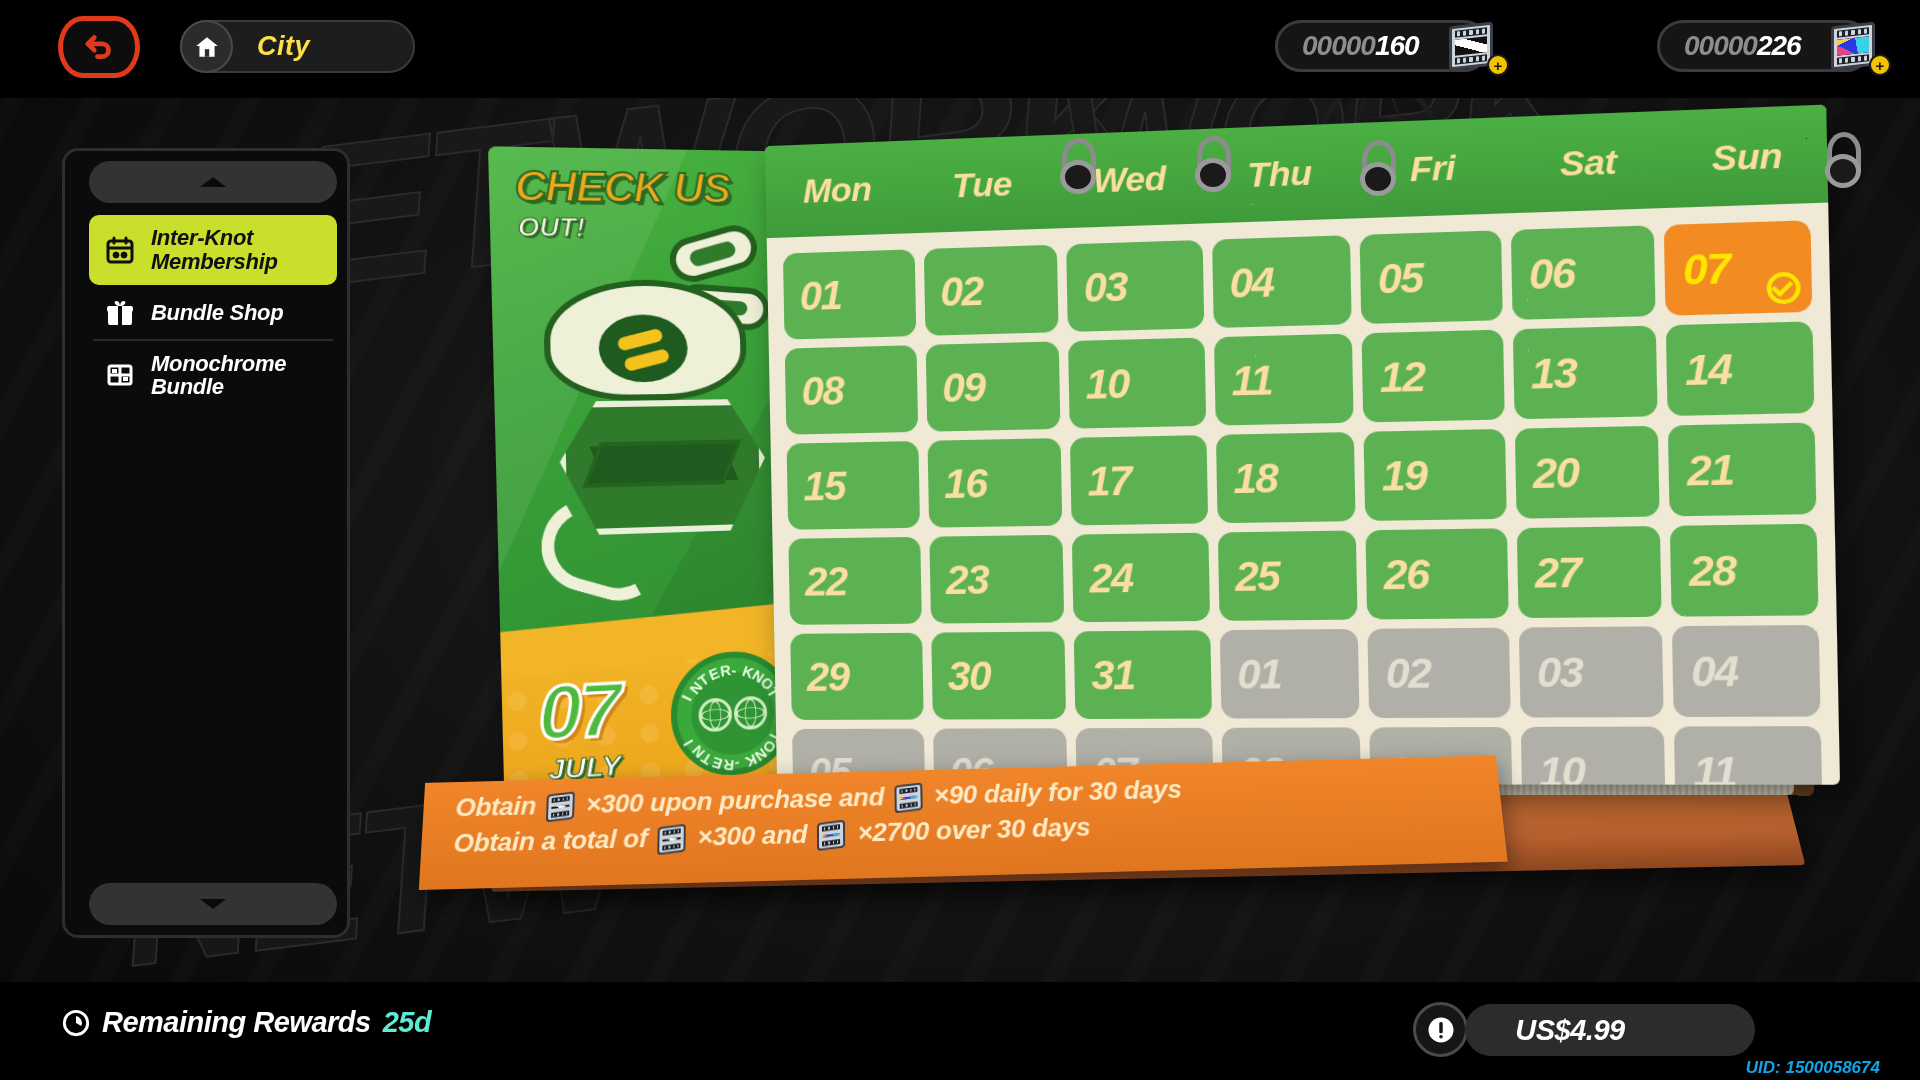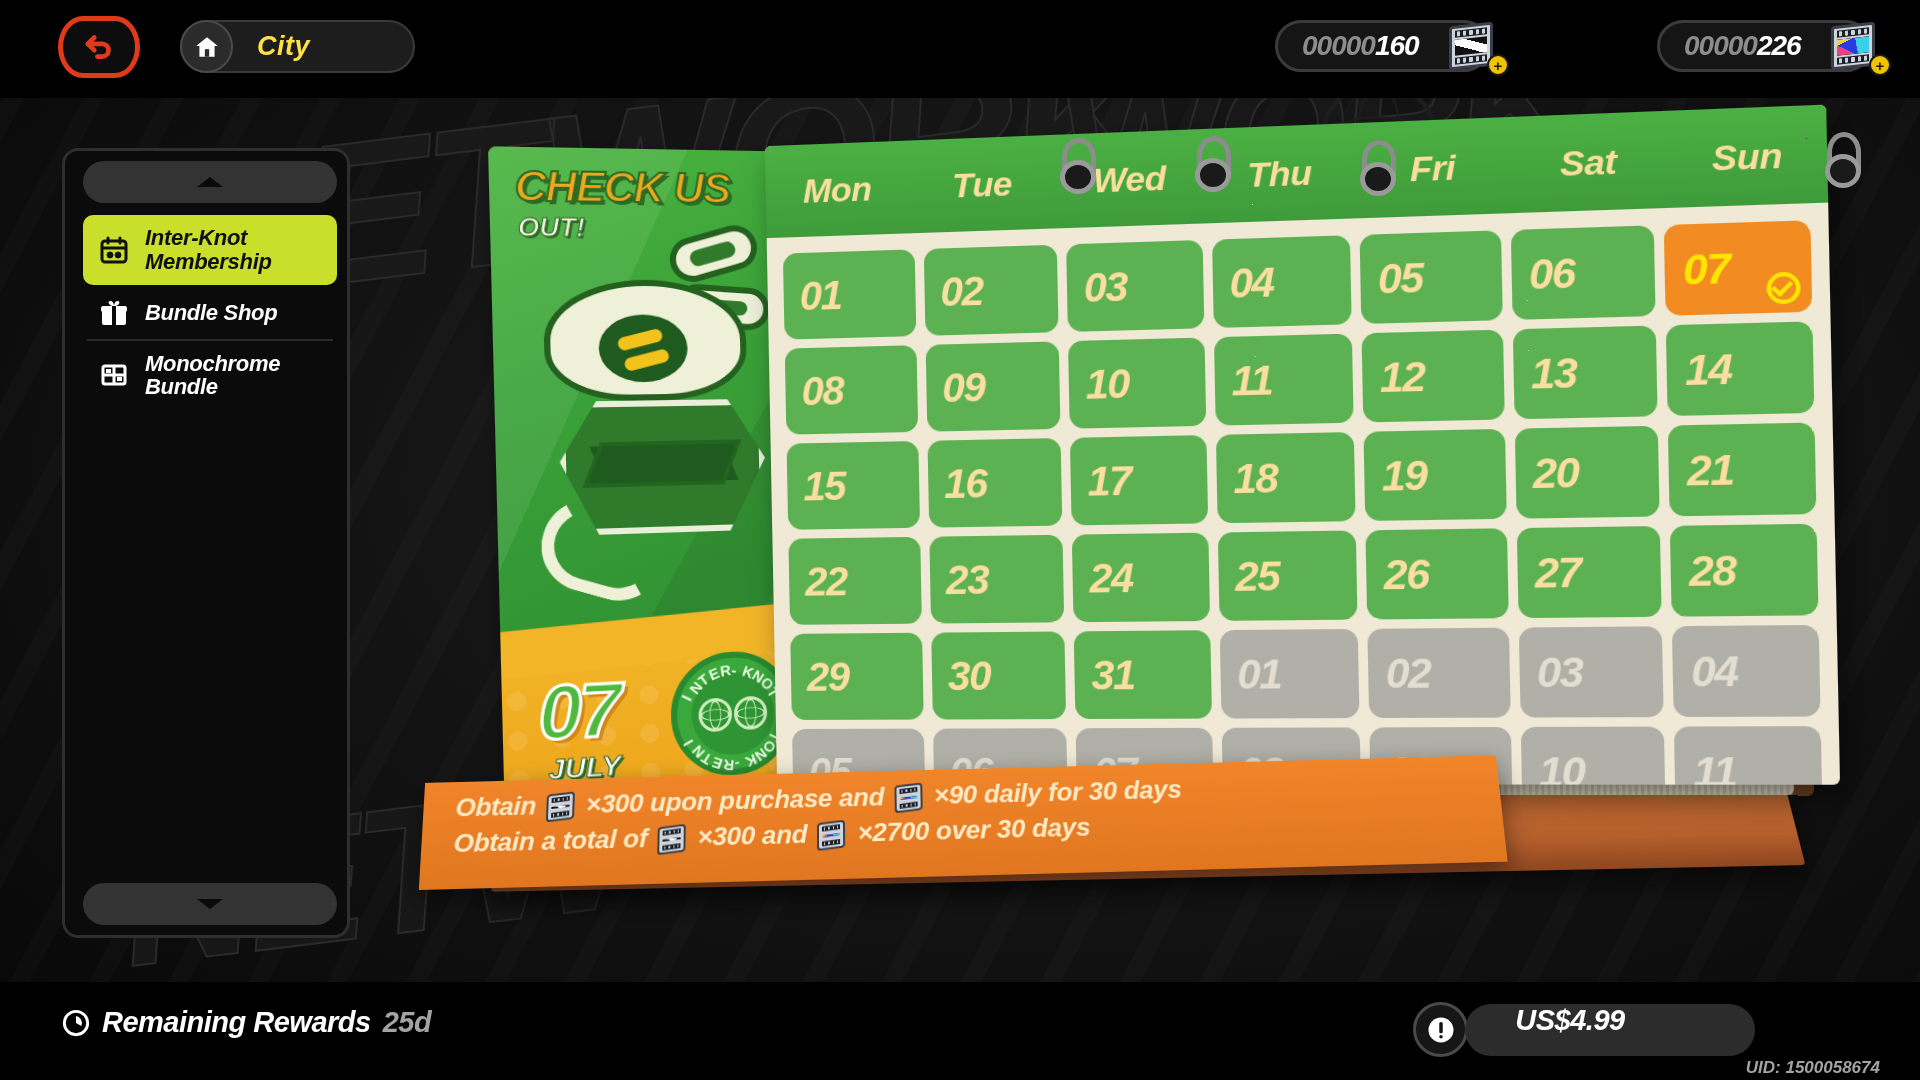--- a/index.html
+++ b/index.html
@@ -152,21 +152,21 @@
 
   
   .sidebar {
     position:absolute; left:62px; top:148px;
     width: 288px; height: 790px;
     background:#0b0b0b;
     border: 3px solid #2e2e2e;
     border-radius: 16px;
     z-index: 20;
     display:flex; flex-direction:column;
-    padding: 10px 10px 10px 18px;
+    padding: 10px 10px 10px 24px;
   }
   .scroll-arrow {
     height: 42px; flex:0 0 auto;
     background:#333333; border-radius: 21px;
     display:flex; align-items:center; justify-content:center;
     cursor:pointer;
   }
   .scroll-arrow svg { width:34px; height:20px; }
   .menu { flex:1 1 auto; padding-top: 12px; }
   .menu-item {
@@ -440,52 +440,52 @@
   .bottombar {
     position:absolute; left:0; right:0; bottom:0; height: 98px;
     background:#000; z-index:30;
   }
   .remaining {
     position:absolute; left: 62px; top: 24px;
     display:flex; align-items:center; gap: 12px;
   }
   .clock-ic { width: 28px; height: 28px; }
   .rem-label { font-size: 29px; font-weight:900; font-style:italic; color:#ffffff; letter-spacing:-.5px;}
-  .rem-val   { font-size: 29px; font-weight:900; font-style:italic; color:#a3a3a3; letter-spacing:-.5px;}
+  .rem-val   { font-size: 29px; font-weight:900; font-style:italic; color:#5eead4; letter-spacing:-.5px;}
 
   .info-btn {
     position:absolute; right: 452px; top: 20px;
     width: 55px; height: 55px; border-radius:50%;
     background:#161616; border:3px solid #4a4a4a;
     display:flex; align-items:center; justify-content:center; cursor:pointer;
   }
   .info-btn svg { width:30px; height:30px; }
   .price-pill {
     position:absolute; right: 165px; top: 22px;
     width: 290px; height: 52px; border-radius: 26px;
     background:#2c2c2c;
-    display:flex; justify-content:center;
+    display:flex; align-items:center; justify-content:center;
   }
   .price-pill span { font-size: 29px; font-weight:900; font-style:italic; color:#fff; letter-spacing:-.5px; padding-right: 80px;}
   .buy-btn {
     position:absolute; right: 40px; top: 18px;
     width: 230px; height: 60px; border-radius: 30px;
     background:#121212; border:3px solid #5a5a5a;
     display:flex; align-items:center; justify-content:center;
     cursor:pointer; overflow:hidden;
   }
   .buy-btn:before {
     content:""; position:absolute; inset:0;
     background: repeating-linear-gradient(105deg, #1c1c1c 0 14px, #111 14px 30px);
     opacity:.9;
   }
   .buy-btn span { position:relative; font-size:30px; font-weight:900; font-style:italic; color:#fff; }
   .uid {
     position:absolute; right: 40px; bottom: 2px;
-    font-size: 17px; font-weight: 900; color:#a3a3a3; font-style:italic;
+    font-size: 17px; font-weight: 900; color:#0ea5e9; font-style:italic;
   }
 </style>
 </head>
 <body>
 
 <div id="stage">
 
   <div class="bg-wrap">
     <div class="bg-stripes"></div>
     <div class="bg-word bg-w1">NETWORK</div>

